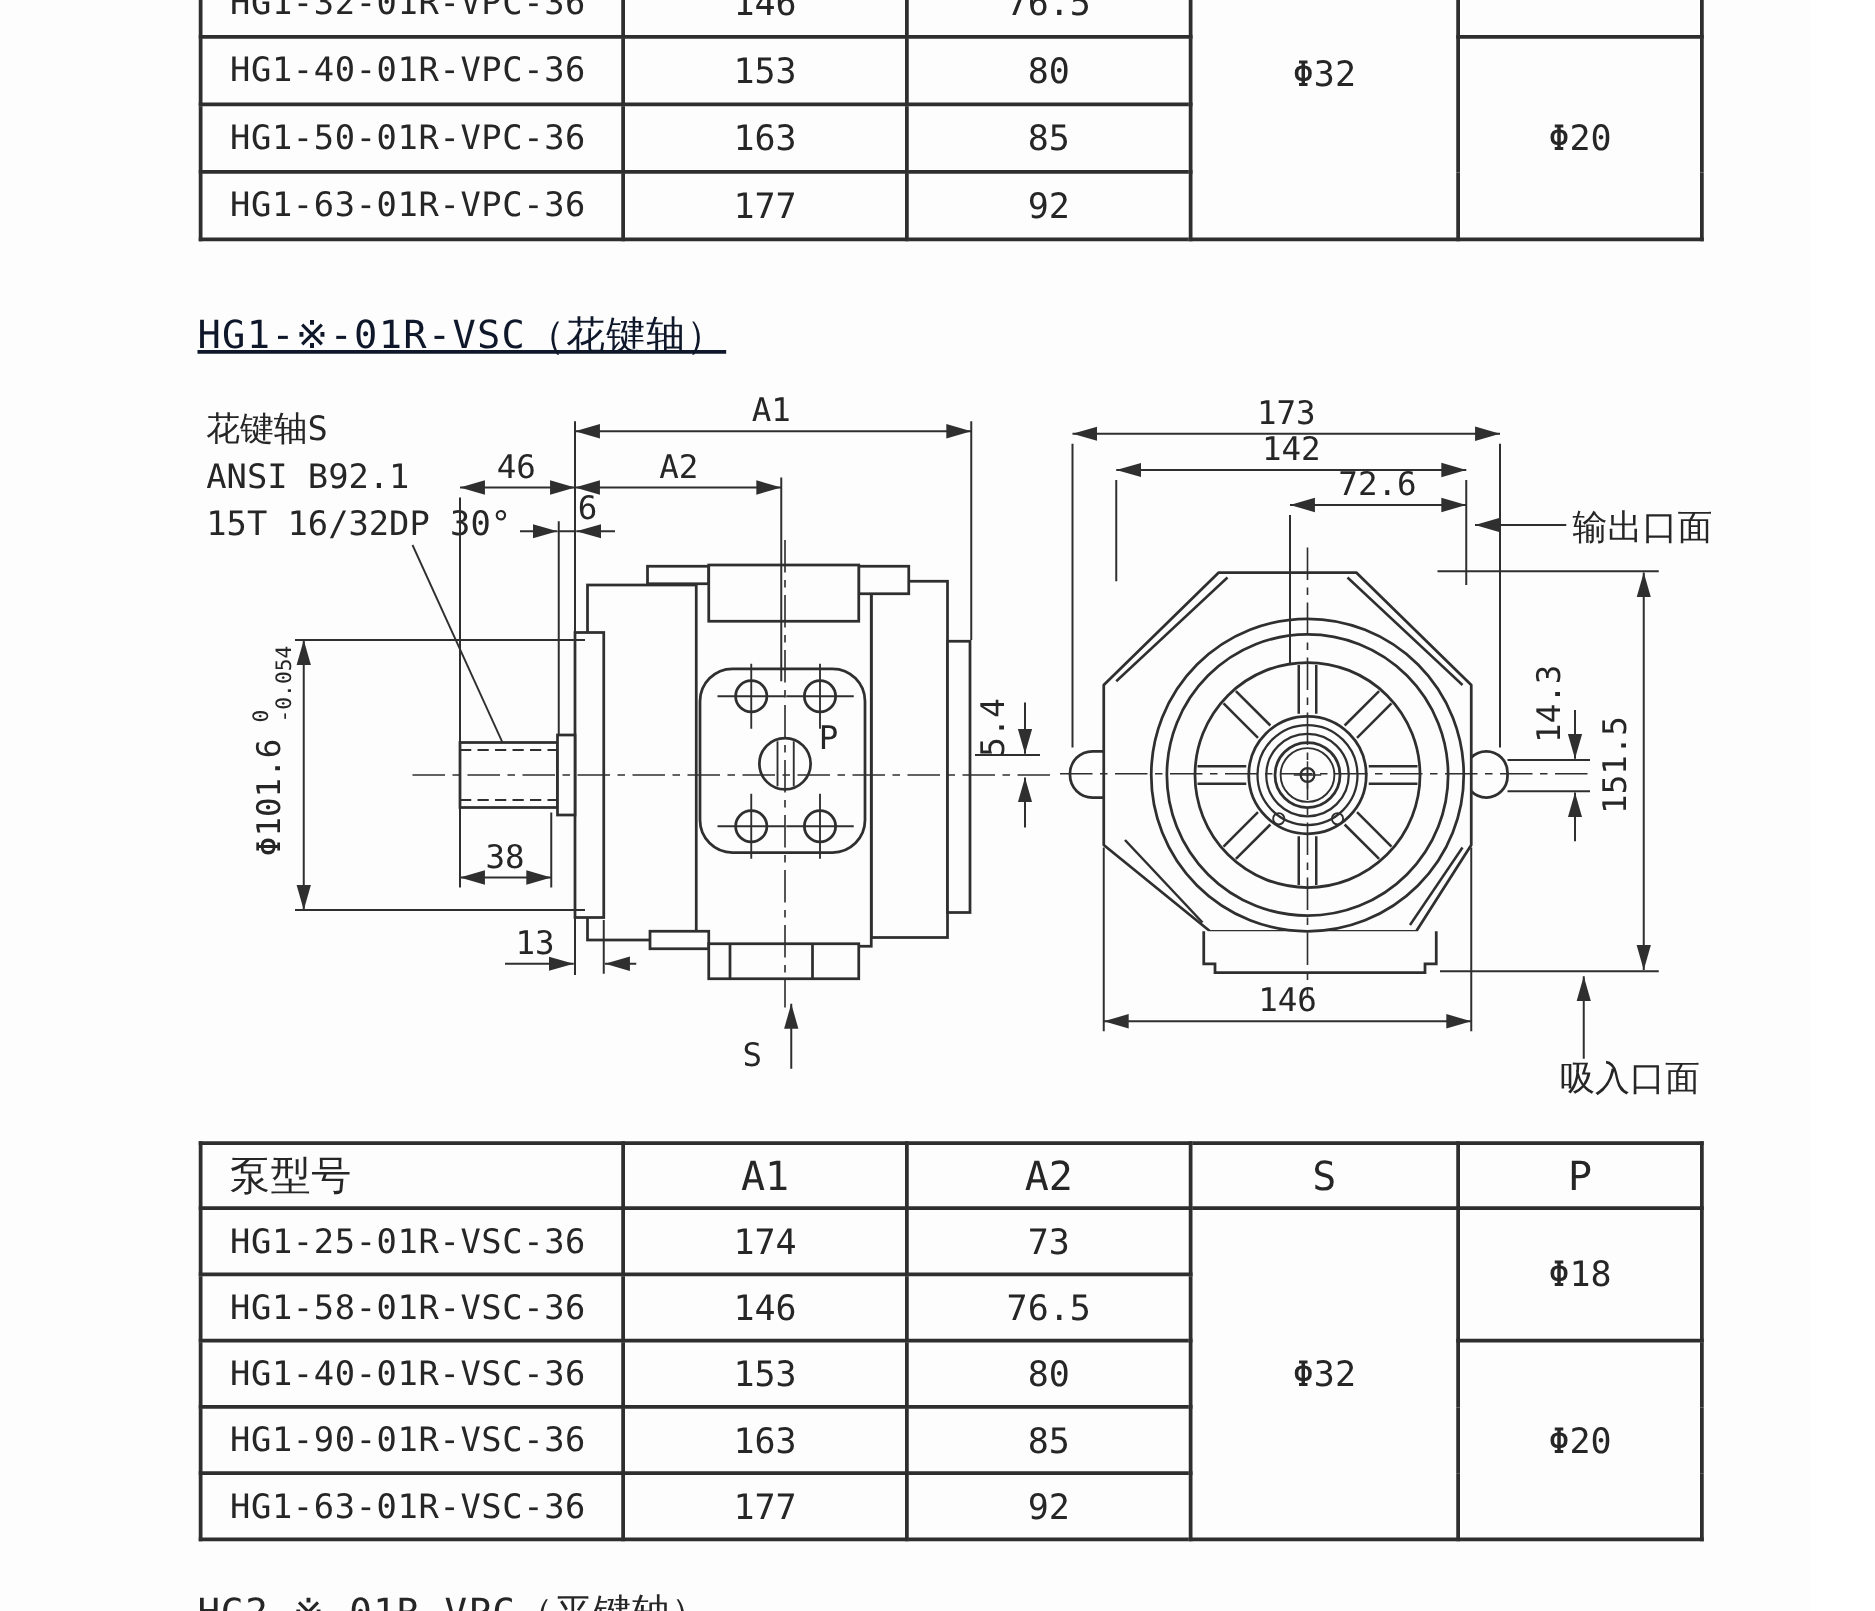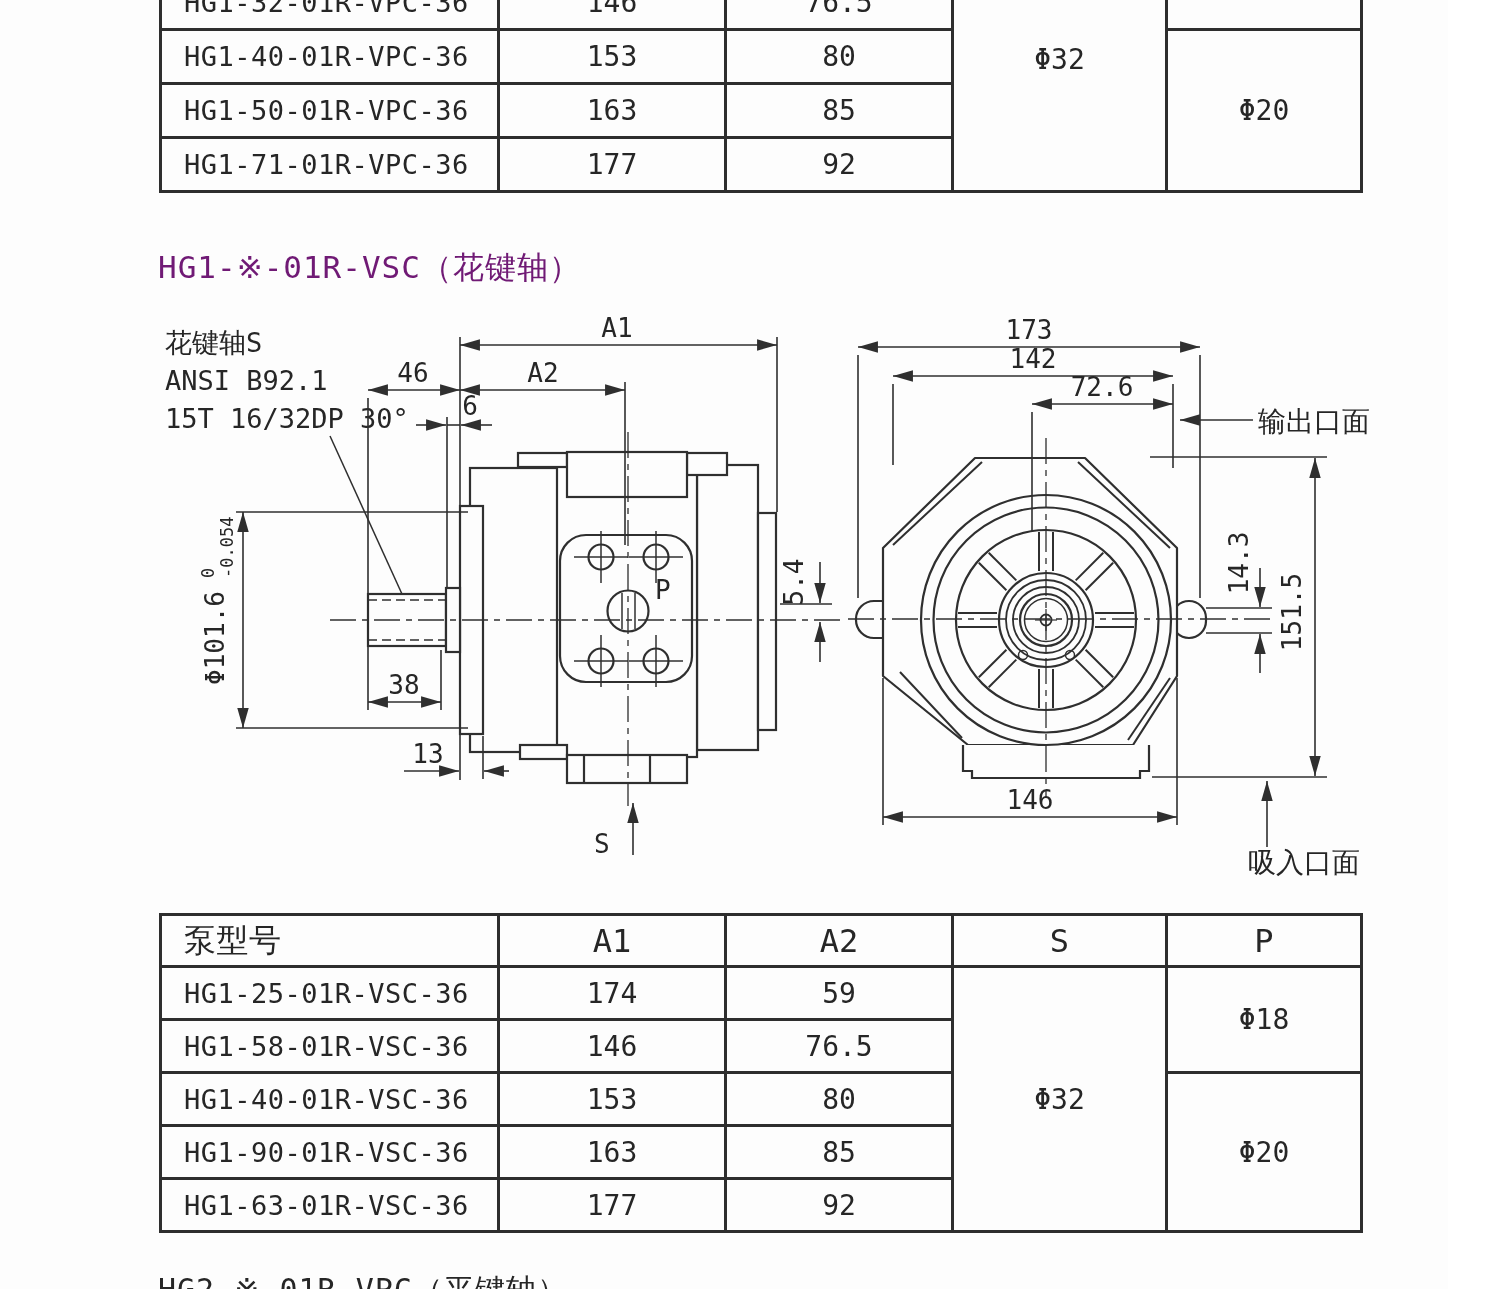--- a/index.html
+++ b/index.html
@@ -39,22 +39,23 @@
   table.top-table td{height:51px;}
   table.bottom-table{top:913px;left:159px;}
   table.bottom-table td.hd{height:49px;font-size:32px;}
   table.bottom-table td.bd{height:50px;}
   .shift-up span{display:inline-block;transform:translateY(-24px);}
 
   .section-title{
     position:absolute;
     left:158px;top:247px;
     font-size:31px;
-    color:#701a75;
+    color:#0f172a;
     letter-spacing:1px;
+    text-decoration:underline;
   }
   .footer-title{
     position:absolute;
     left:158px;top:1270px;
     font-size:30px;
     color:#262626;
     letter-spacing:1px;
   }
   svg.drawing{position:absolute;left:0;top:0;}
   svg .ln{stroke:#2f2f2f;stroke-width:2.2;fill:none;}
@@ -94,21 +95,21 @@
       <td>153</td>
       <td>80</td>
       <td rowspan="3">Φ20</td>
     </tr>
     <tr>
       <td class="model">HG1-50-01R-VPC-36</td>
       <td>163</td>
       <td>85</td>
     </tr>
     <tr>
-      <td class="model">HG1-71-01R-VPC-36</td>
+      <td class="model">HG1-63-01R-VPC-36</td>
       <td>177</td>
       <td>92</td>
     </tr>
   </tbody>
     </table>
 
   <div class="section-title cjkmix">HG1-※-01R-VSC（花键轴）</div>
 
   <svg class="drawing" width="1500" height="910" viewBox="0 0 1500 910">
     <defs>
@@ -305,21 +306,21 @@
         <tr>
       <td class="hd model cjk" style="font-family:'DejaVu Sans',sans-serif;">泵型号</td>
       <td class="hd">A1</td>
       <td class="hd">A2</td>
       <td class="hd">S</td>
       <td class="hd">P</td>
     </tr>
     <tr>
       <td class="bd model">HG1-25-01R-VSC-36</td>
       <td class="bd">174</td>
-      <td class="bd">59</td>
+      <td class="bd">73</td>
       <td class="bd" rowspan="5">Φ32</td>
       <td class="bd" rowspan="2">Φ18</td>
     </tr>
     <tr>
       <td class="bd model">HG1-58-01R-VSC-36</td>
       <td class="bd">146</td>
       <td class="bd">76.5</td>
     </tr>
     <tr>
       <td class="bd model">HG1-40-01R-VSC-36</td>

